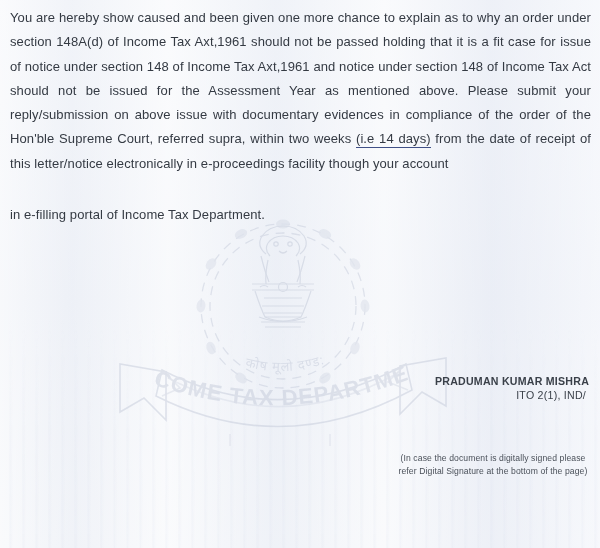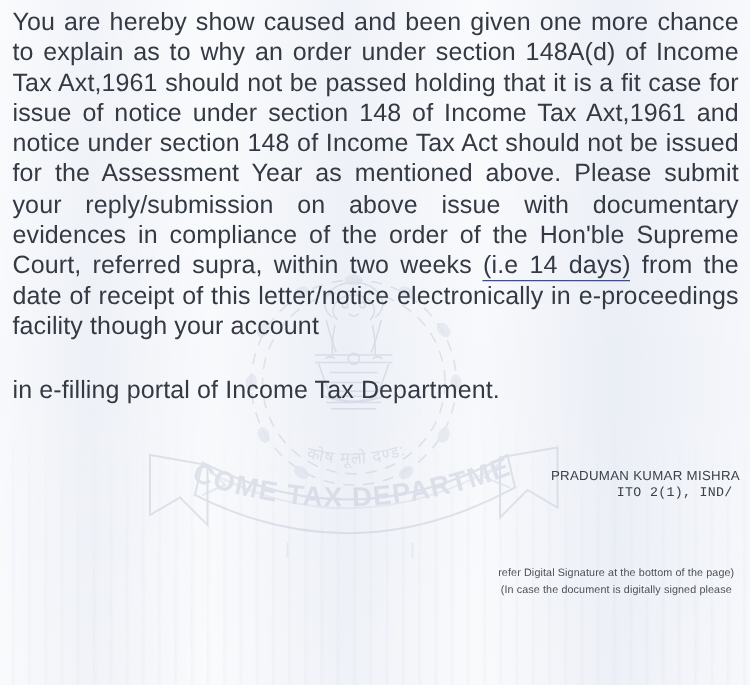--- a/index.html
+++ b/index.html
@@ -56,21 +56,21 @@
     height: 248px;
     opacity: .40;
     pointer-events: none;
   }
   #watermark svg { display: block; width: 100%; height: 100%; }
 
   
   .para {
     position: absolute;
     color: #343a43;
-    font-size: 20px;
+    font-size: 13px;
     line-height: 24.3px;
     text-align: justify;
     letter-spacing: .1px;
   }
   #para-1 { left: 10px; top: 6px;   width: 581px; }
   #para-2 { left: 10px; top: 226px; width: 581px; }
 
   .para .lastline { text-align: left; margin-top: 27px; }
 
   .pen-underline {
@@ -82,22 +82,22 @@
   #signature-block {
     position: absolute;
     left: 432px;
     top: 374px;
     width: 160px;
     color: #3a4049;
     font-size: 10.6px;
     line-height: 14px;
     letter-spacing: .25px;
   }
-  #signature-name { text-align: right; }
-  #signature-designation { text-align: right; padding-right: 6px; font-family: Liberation Mono, monospace; }
+  #signature-name { text-align: center; font-weight: bold; }
+  #signature-designation { text-align: right; padding-right: 6px; }
 
   
   #footer-note {
     position: absolute;
     left: 388px;
     top: 452px;
     width: 210px;
     color: #4a5059;
     font-size: 8.6px;
     line-height: 12.5px;
@@ -205,17 +205,17 @@
     <div class="lastline">in e-filling portal of Income Tax Department.</div>
   </div>
 
 
   <div id="signature-block">
     <div id="signature-name">PRADUMAN KUMAR MISHRA</div>
     <div id="signature-designation">ITO 2(1), IND/</div>
   </div>
 
   <div id="footer-note">
+    <div>(In case the document is digitally signed please</div>
     <div>refer Digital Signature at the bottom of the page)</div>
-    <div>(In case the document is digitally signed please</div>
   </div>
 
 </div>
 
 </body></html>

